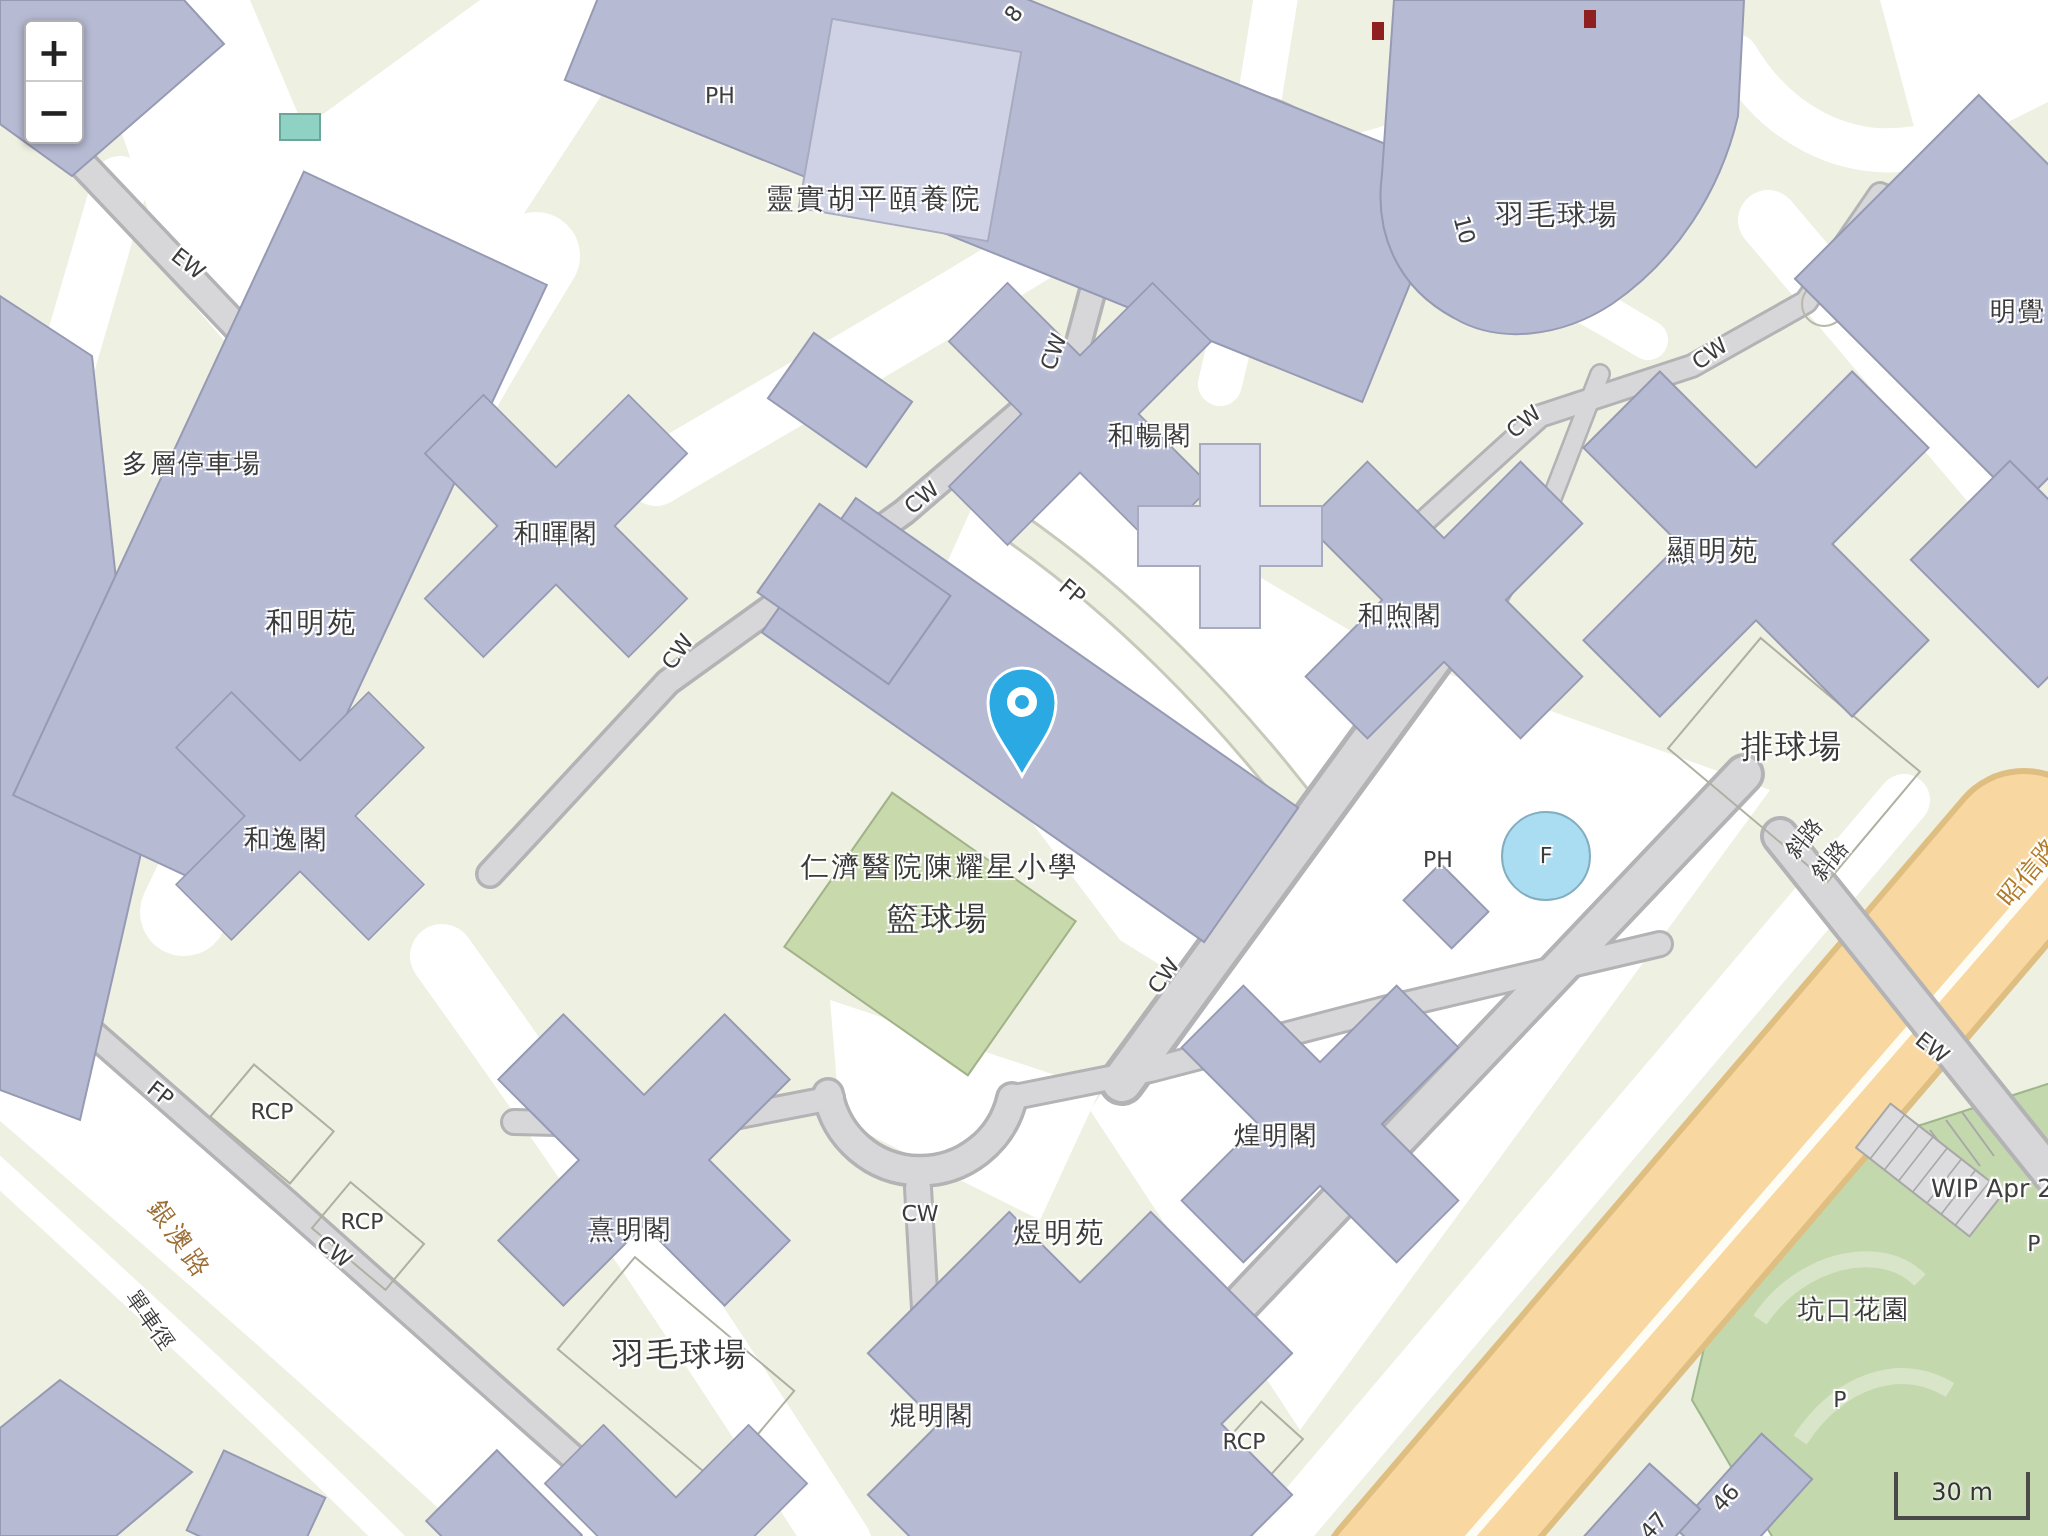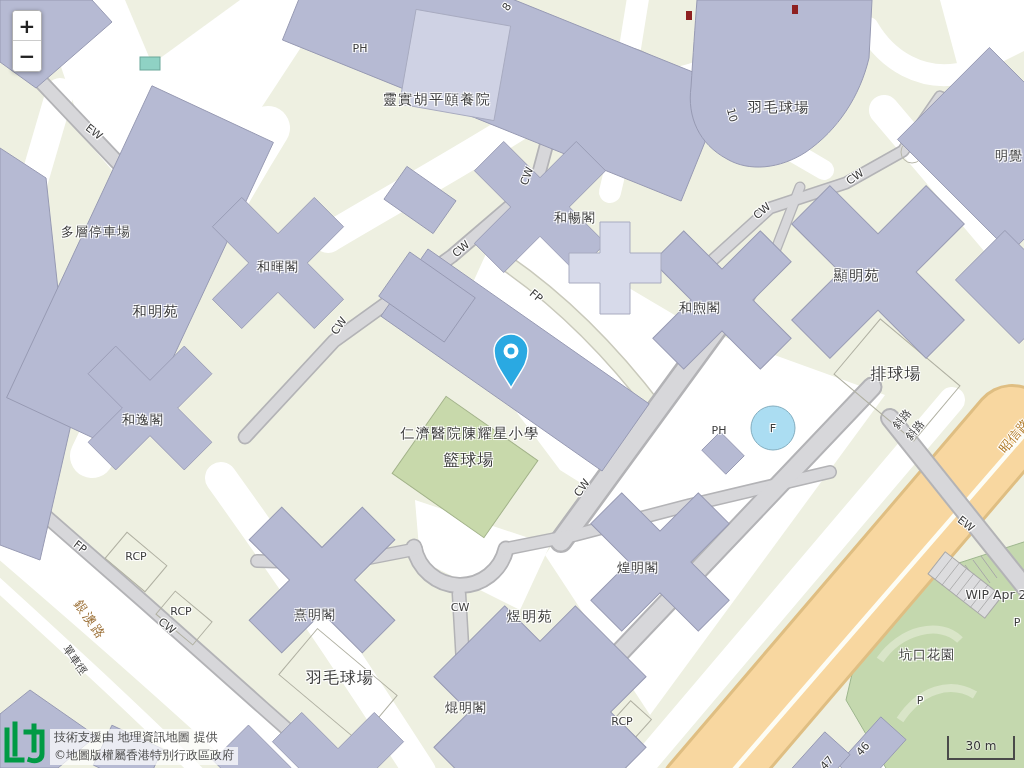--- a/index.html
+++ b/index.html
@@ -293,28 +293,14 @@
 <div id="zoomctl">
   <button>+</button>
   <button>−</button>
 </div>
 
 
 <div id="scalebar">
   <span>30 m</span>
 </div>
 
-<div id="attrib">
-  <svg width="46" height="46" viewBox="0 0 46 46">
-    <g fill="none" stroke="#009a44" stroke-width="5" stroke-linecap="square">
-      <path d="M5,10 L5,40 L20,40"></path>
-      <path d="M13,4 L13,34"></path>
-      <path d="M24,12 L40,12 L40,34 C40,40 34,42 28,40"></path>
-      <path d="M32,6 L32,30"></path>
-    </g>
-  </svg>
-  <div class="attr-lines">
-    <span>技術支援由 地理資訊地圖 提供</span>
-    <span>©地圖版權屬香港特別行政區政府</span>
-  </div>
+
 </div>
 
-</div>
-
 </body></html>

